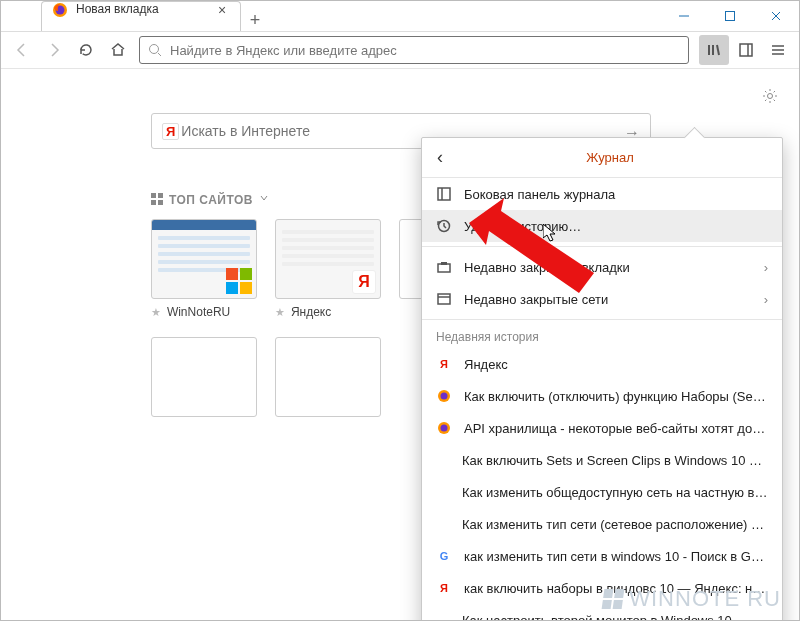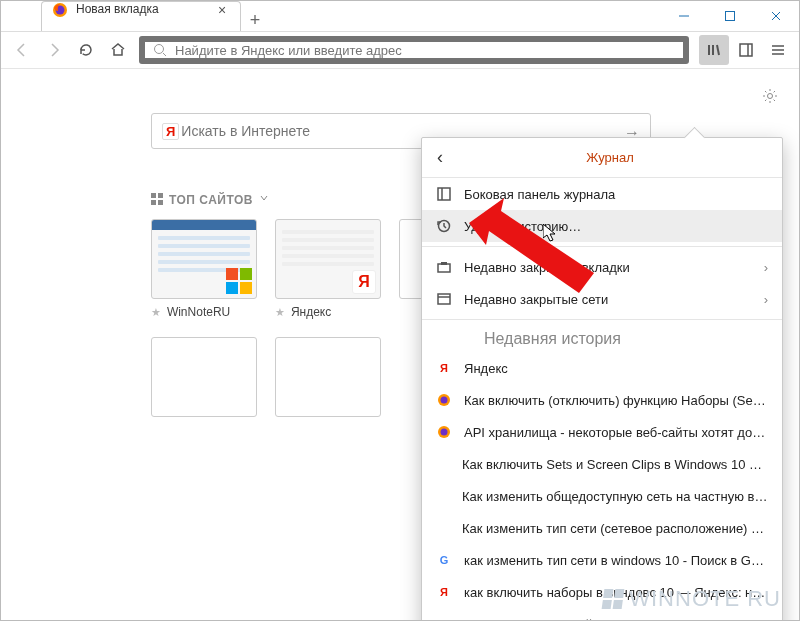--- a/index.html
+++ b/index.html
@@ -13,21 +13,21 @@
   .tab .close { width:16px; text-align:center; color:#555; font-size:14px; }
   .newtab { width:28px; display:flex; align-items:center; justify-content:center; color:#666; font-size:18px; }
   .wincontrols { display:flex; }
   .wincontrols .btn { width:46px; display:flex; align-items:center; justify-content:center; }
   .wincontrols svg { stroke:#1a6fb0; fill:none; }
   
   .toolbar { height:38px; border-top:1px solid #ddd; border-bottom:1px solid #e5e5e5; display:flex; align-items:center; padding:0 6px; gap:2px; }
   .tbtn { width:30px; height:30px; display:flex; align-items:center; justify-content:center; border-radius:3px; }
   .tbtn svg { stroke:#555; fill:none; stroke-width:1.5; }
   .tbtn.disabled svg { stroke:#bbb; }
-  .urlbar { flex:1; height:28px; border:6px solid #737373; border-radius:3px; margin:0 8px 0 4px; display:flex; align-items:center; padding:0 8px; background:#fff; }
+  .urlbar { flex:1; height:28px; border:1px solid #737373; border-radius:3px; margin:0 8px 0 4px; display:flex; align-items:center; padding:0 8px; background:#fff; }
   .urlbar svg { stroke:#999; fill:none; }
   .urlbar input { border:none; outline:none; flex:1; font-size:13px; color:#888; margin-left:8px; background:transparent; }
   .tbtn.library { background:#d0d0d0; }
   
   .content { position:relative; height: calc(621px - 30px - 38px); background:#fff; }
   .gear { position:absolute; top:18px; right:20px; }
   .gear svg { stroke:#888; fill:none; }
   .searchbox { position:absolute; top:44px; left:150px; width:500px; height:36px; border:1px solid #ccc; border-radius:3px; display:flex; align-items:center; padding:0 10px; }
   .searchbox .ylogo { font-family:Arial; font-weight:bold; color:#e61400; border:1px solid #ddd; padding:0 3px; font-size:13px; border-radius:2px;}
   .searchbox input { border:none; outline:none; flex:1; margin-left:2px; font-size:14px; color:#888; }
@@ -51,21 +51,21 @@
   .phdr { height:40px; display:flex; align-items:center; border-bottom:1px solid #e5e5e5; position:relative;}
   .phdr .back { width:36px; text-align:center; font-size:18px; color:#333;}
   .phdr .title { position:absolute; left:16px; right:0; text-align:center; font-size:13px; color:#c2410c; pointer-events:none;}
   .prow { height:32px; display:flex; align-items:center; padding:0 14px; gap:12px; }
   .prow:hover, .prow.hover { background:#ededed; }
   .prow .icon { width:16px; display:flex; justify-content:center;}
   .prow .icon svg { stroke:#555; fill:none; stroke-width:1.5;}
   .prow .txt { flex:1; white-space:nowrap; overflow:hidden; text-overflow:ellipsis;}
   .prow .chev { color:#888; }
   .psep { height:1px; background:#e5e5e5; margin:4px 0;}
-  .psub { padding:6px 14px 4px; color:#888; font-size:16px;margin-left:48px;}
+  .psub { padding:6px 14px 4px; color:#888; font-size:12px;}
   .fav { width:16px; height:16px; flex-shrink:0; display:flex; align-items:center; justify-content:center; font-size:11px;}
   .fav.red { color:#e61400; font-weight:bold; font-family:Arial;}
   .fav.ff { position:relative; }
   .fav.win { display:grid; grid-template-columns:1fr 1fr; grid-template-rows:1fr 1fr; gap:1px; width:14px; height:14px;}
   .fav.win span:nth-child(1){background:#f25022;} .fav.win span:nth-child(2){background:#7fba00;} .fav.win span:nth-child(3){background:#00a4ef;} .fav.win span:nth-child(4){background:#ffb900;}
   .fav.g { font-weight:bold;}
   
   .arrowanno { position:absolute; top:84px; left:438px; pointer-events:none;}
   .cursor { position:absolute; top:155px; left:542px; pointer-events:none;}
   .watermark { position:absolute; right:18px; bottom:10px; font-size:22px; color:#c9d3dc; letter-spacing:1px; font-weight:300; display:flex; align-items:center; gap:6px;}

